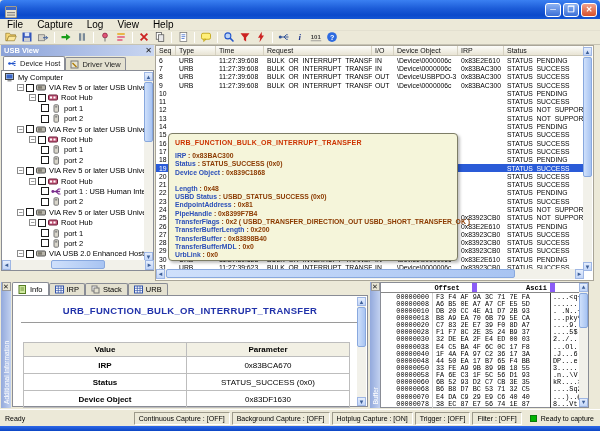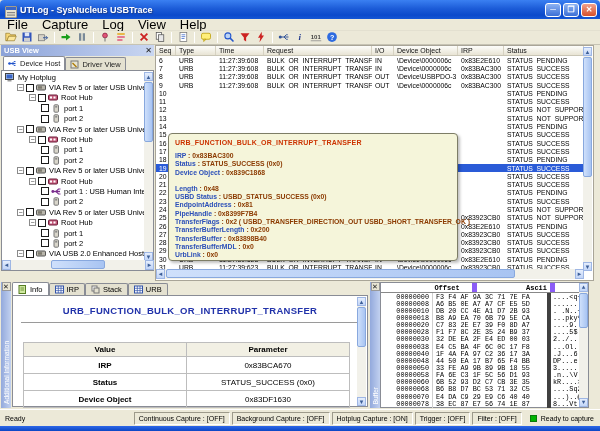--- a/index.html
+++ b/index.html
@@ -14,21 +14,21 @@
   #title-icon{width:12px;height:12px;margin:0 3px 0 2px;flex:0 0 auto;}
   #title-text{color:#fff;font-size:9px;font-weight:bold;text-shadow:1px 1px 1px #1b3c8a;white-space:nowrap;}
   #win-buttons{margin-left:auto;display:flex;gap:2px;}
   .winbtn{width:16px;height:14px;border-radius:3px;border:1px solid #fff;
     background:linear-gradient(180deg,#8DB3F2,#3B6FD6);color:#fff;font-size:8px;line-height:11px;
     text-align:center;font-weight:bold;}
   .winbtn.close{background:linear-gradient(180deg,#F2A18C,#D6502B);}
 
   
   #menubar{position:absolute;left:0;top:19px;width:600px;height:12px;background:#ECE9D8;
-    display:flex;align-items:center;font-size:13px;color:#000;border-bottom:1px solid #E3E0D0;}
+    display:flex;align-items:center;font-size:10px;color:#000;border-bottom:1px solid #E3E0D0;}
   .menu-item{padding:0 7px;}
   #toolbar{position:absolute;left:0;top:31px;width:600px;height:14px;background:#ECE9D8;
     display:flex;align-items:center;padding-left:3px;border-bottom:1px solid #C6C3B4;}
   .tbtn{width:14px;height:13px;margin:0 1px;display:flex;align-items:center;justify-content:center;}
   .tbtn svg{width:12px;height:12px;}
   .tsep{width:1px;height:11px;background:#B9B6A8;margin:0 3px;border-right:1px solid #fff;}
 
   
   #main{position:absolute;left:0;top:45px;width:600px;height:236px;background:#ECE9D8;}
 
@@ -108,21 +108,21 @@
   #info-vsb{position:absolute;right:1px;top:1px;width:9px;height:109px;}
 
   #hexpanel{position:absolute;left:370px;top:282px;width:228px;height:126px;background:#ECE9D8;}
   #hex-content{position:absolute;left:10px;top:0;width:209px;height:126px;background:#fff;border:1px solid #898C95;
     font-family:"Liberation Mono",monospace;}
   #hex-header{display:flex;height:10px;border-bottom:1px solid #888;font-size:7px;font-weight:bold;}
   #hex-header div{display:flex;align-items:center;justify-content:center;border-right:5px solid #8b5cf6;margin-left:44px;}
   .hex-row{display:flex;height:7.15px;align-items:center;}
   .hex-row div{font-size:6.8px;white-space:pre;overflow:hidden;}
   .hx-off{width:52px;text-align:right;padding-right:3px;border-right:1px solid #cfcfcf;}
-  .hx-hex{width:118px;padding-left:3px;border-right:4px solid #404040;}
+  .hx-hex{width:118px;padding-left:3px;border-right:1px solid #404040;}
   .hx-asc{width:34px;padding-left:2px;}
   #hex-vsb{position:absolute;right:0px;top:0px;width:9px;height:124px;}
 
   
   #statusbar{position:absolute;left:0;top:409px;width:600px;height:17px;background:#ECE9D8;
     border-top:1px solid #fff;display:flex;align-items:center;font-size:7px;color:#000;padding:0 2px;}
   .seg{border:1px solid;border-color:#9D9A8B #FFFFFF #FFFFFF #9D9A8B;padding:1px 4px;margin-left:2px;white-space:nowrap;height:13px;display:flex;align-items:center;}
   #sb-ready{padding-left:3px;flex:1 1 auto;}
   #sb-ind{width:7px;height:7px;background:#00B400;border:1px solid #0a7a0a;margin:0 4px 0 8px;}
   #sb-right{padding-right:4px;white-space:nowrap;}
@@ -136,21 +136,20 @@
 
   <div id="titlebar">
     <span id="title-icon">
       <svg viewBox="0 0 12 12">
           <rect x="0" y="0" width="12" height="12" fill="#E8E4D0" stroke="#555"></rect>
           <rect x="1" y="1" width="10" height="3" fill="#3A66C8"></rect>
           <rect x="2" y="6" width="8" height="1.2" fill="#888"></rect>
           <rect x="2" y="8.5" width="8" height="1.2" fill="#888"></rect>
         </svg>
     </span>
-    <span id="title-text">UTLog - SysNucleus USBTrace</span>
     <span id="win-buttons">
       <span class="winbtn">─</span>
       <span class="winbtn">❐</span>
       <span class="winbtn close">✕</span>
     </span>
   </div>
 
   <div id="menubar">
       <span class="menu-item">File</span>
       <span class="menu-item">Capture</span>
@@ -306,21 +305,21 @@
       <div id="tree-wrap">
         <div id="tree">
             <div class="tree-row" style="padding-left: 3px;">
               <span class="tree-icon">
                 <svg viewBox="0 0 11 9">
                   <rect x="0.5" y="0.5" width="8" height="6" fill="#BFD6F2" stroke="#444"></rect>
                   <rect x="1.5" y="1.5" width="6" height="4" fill="#3A66C8"></rect>
                   <rect x="2.5" y="7" width="4" height="1.5" fill="#999"></rect>
                 </svg>
               </span>
-              <span class="lbl">My Hotplug</span>
+              <span class="lbl">My Computer</span>
             </div>
             <div class="tree-row" style="padding-left: 15px;">
               <span class="expander">−</span>
               <span class="cb"></span>
               <span class="tree-icon">
                 <svg viewBox="0 0 11 9">
                   <rect x="0.5" y="2" width="9" height="5" rx="1" fill="#B9B6AC" stroke="#555"></rect>
                   <rect x="2" y="3.2" width="4" height="2.5" fill="#7D7A6E"></rect>
                 </svg>
               </span>

